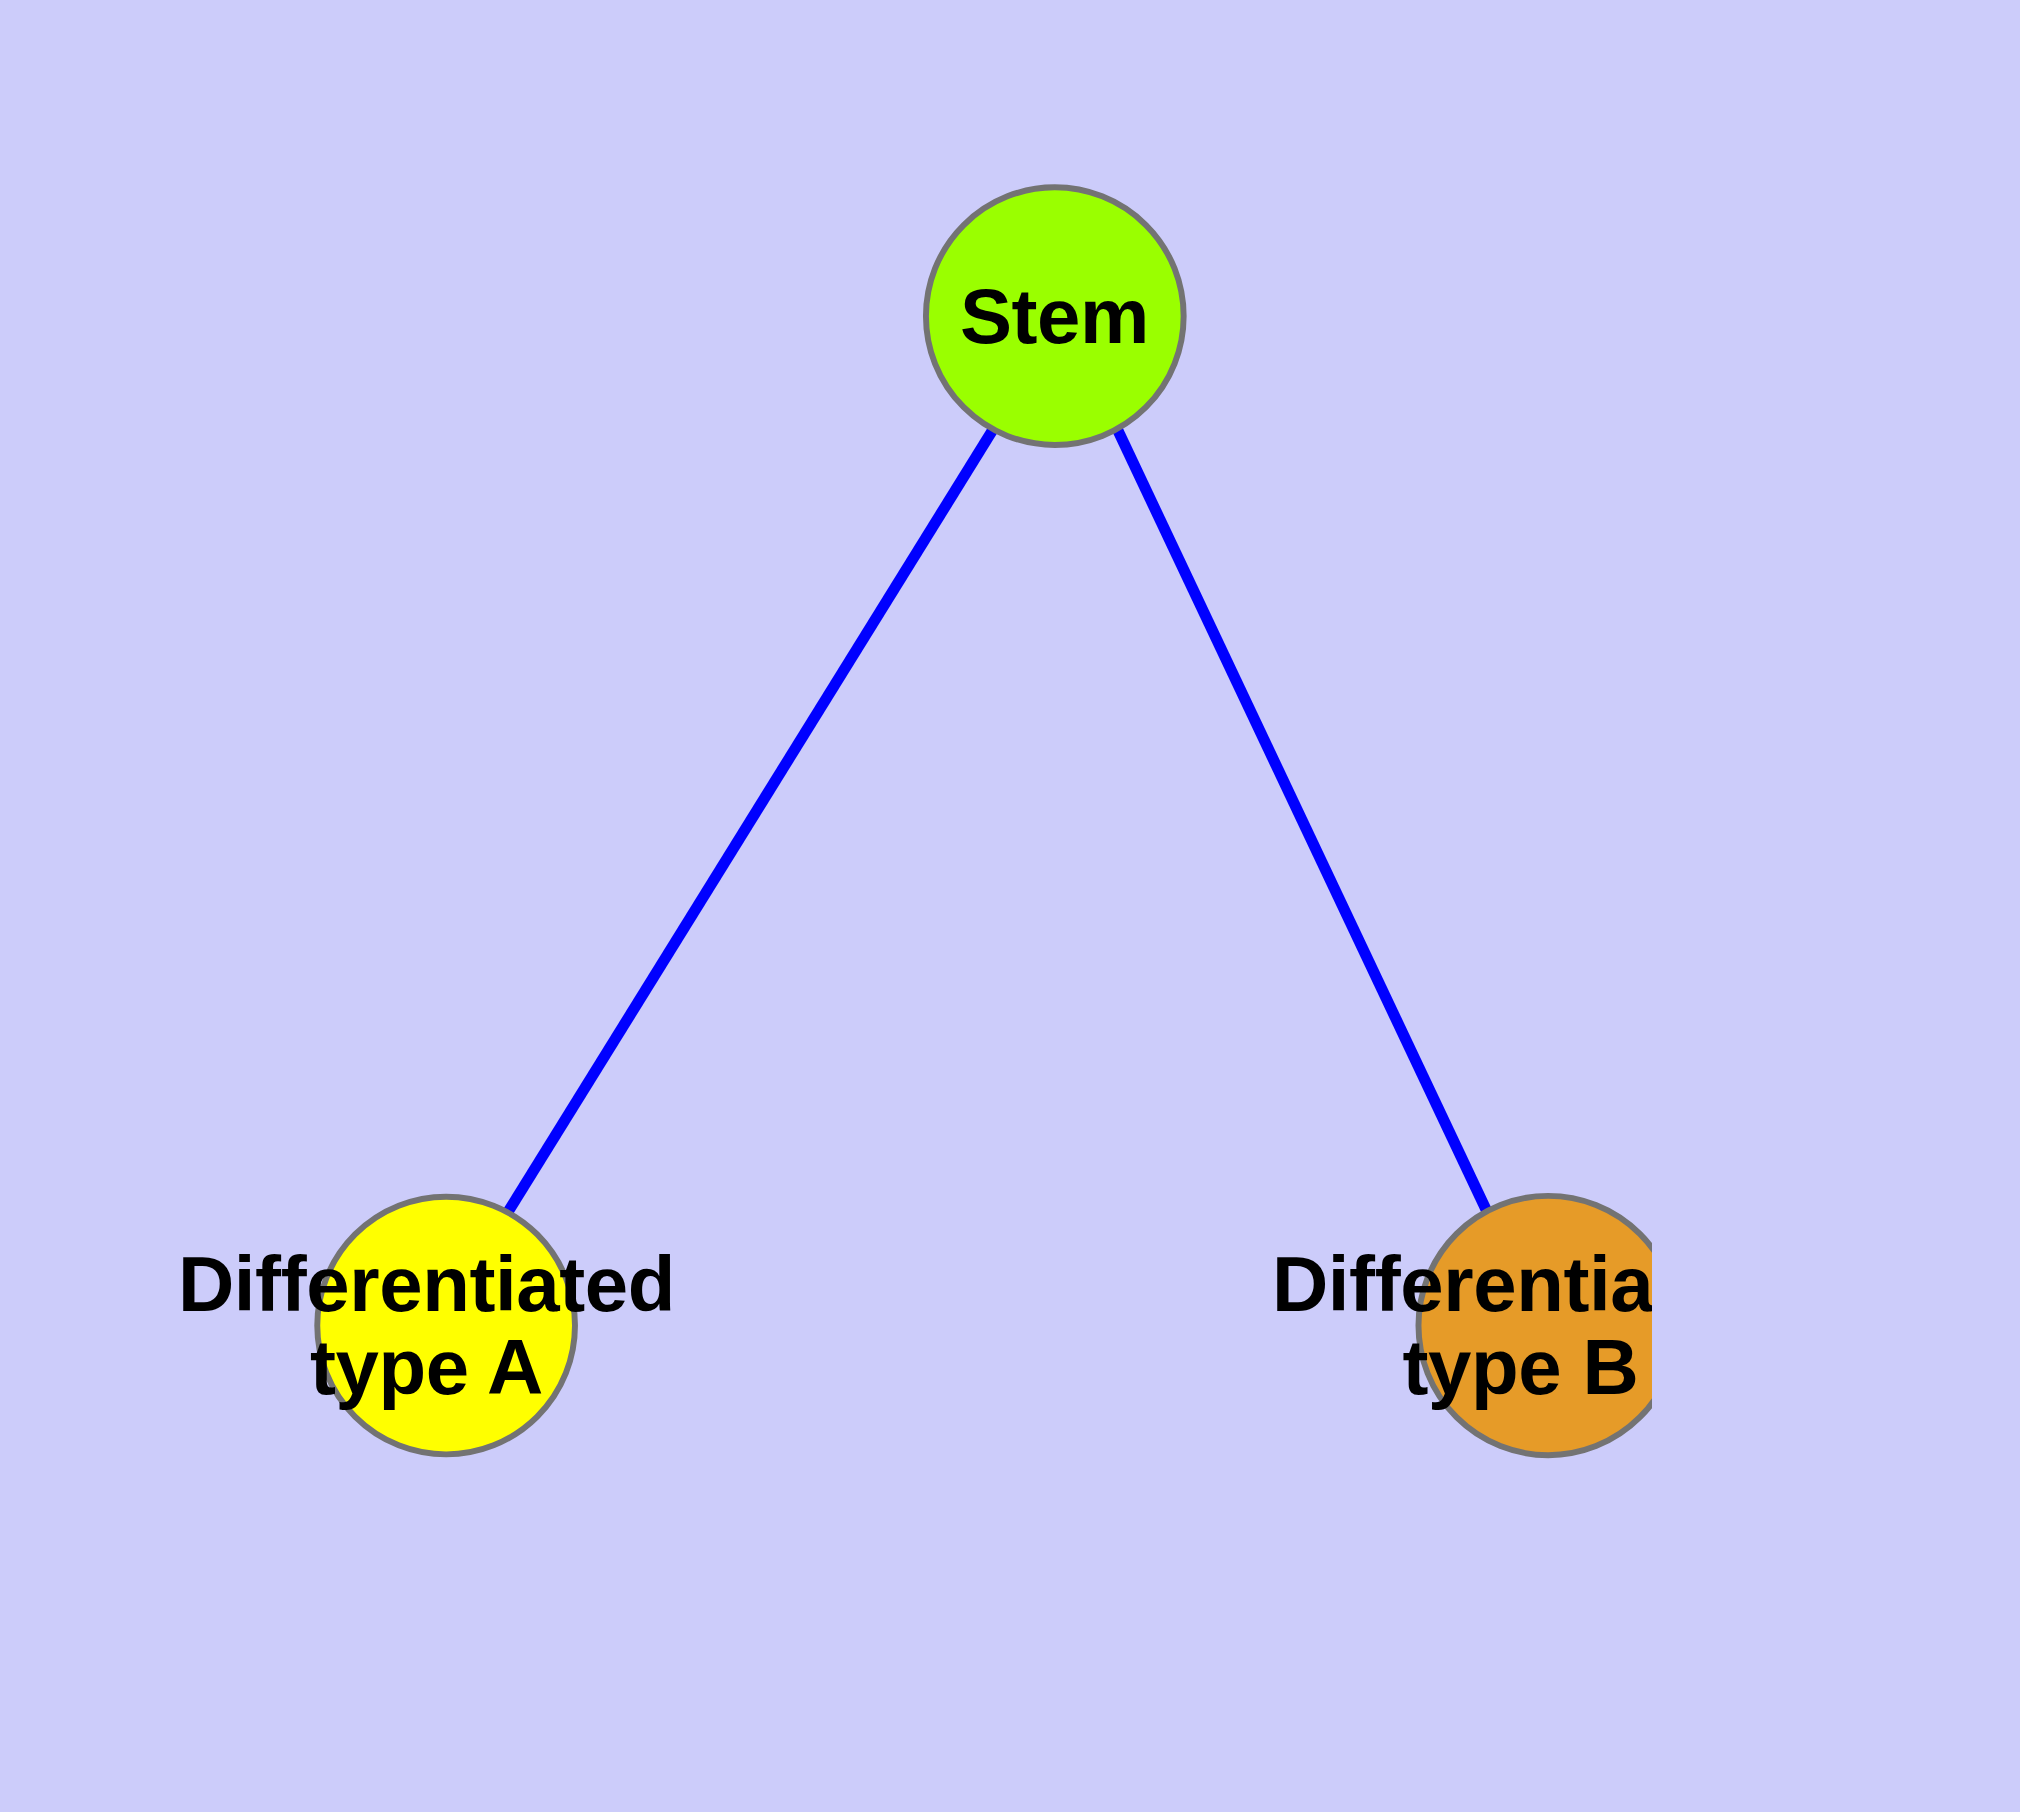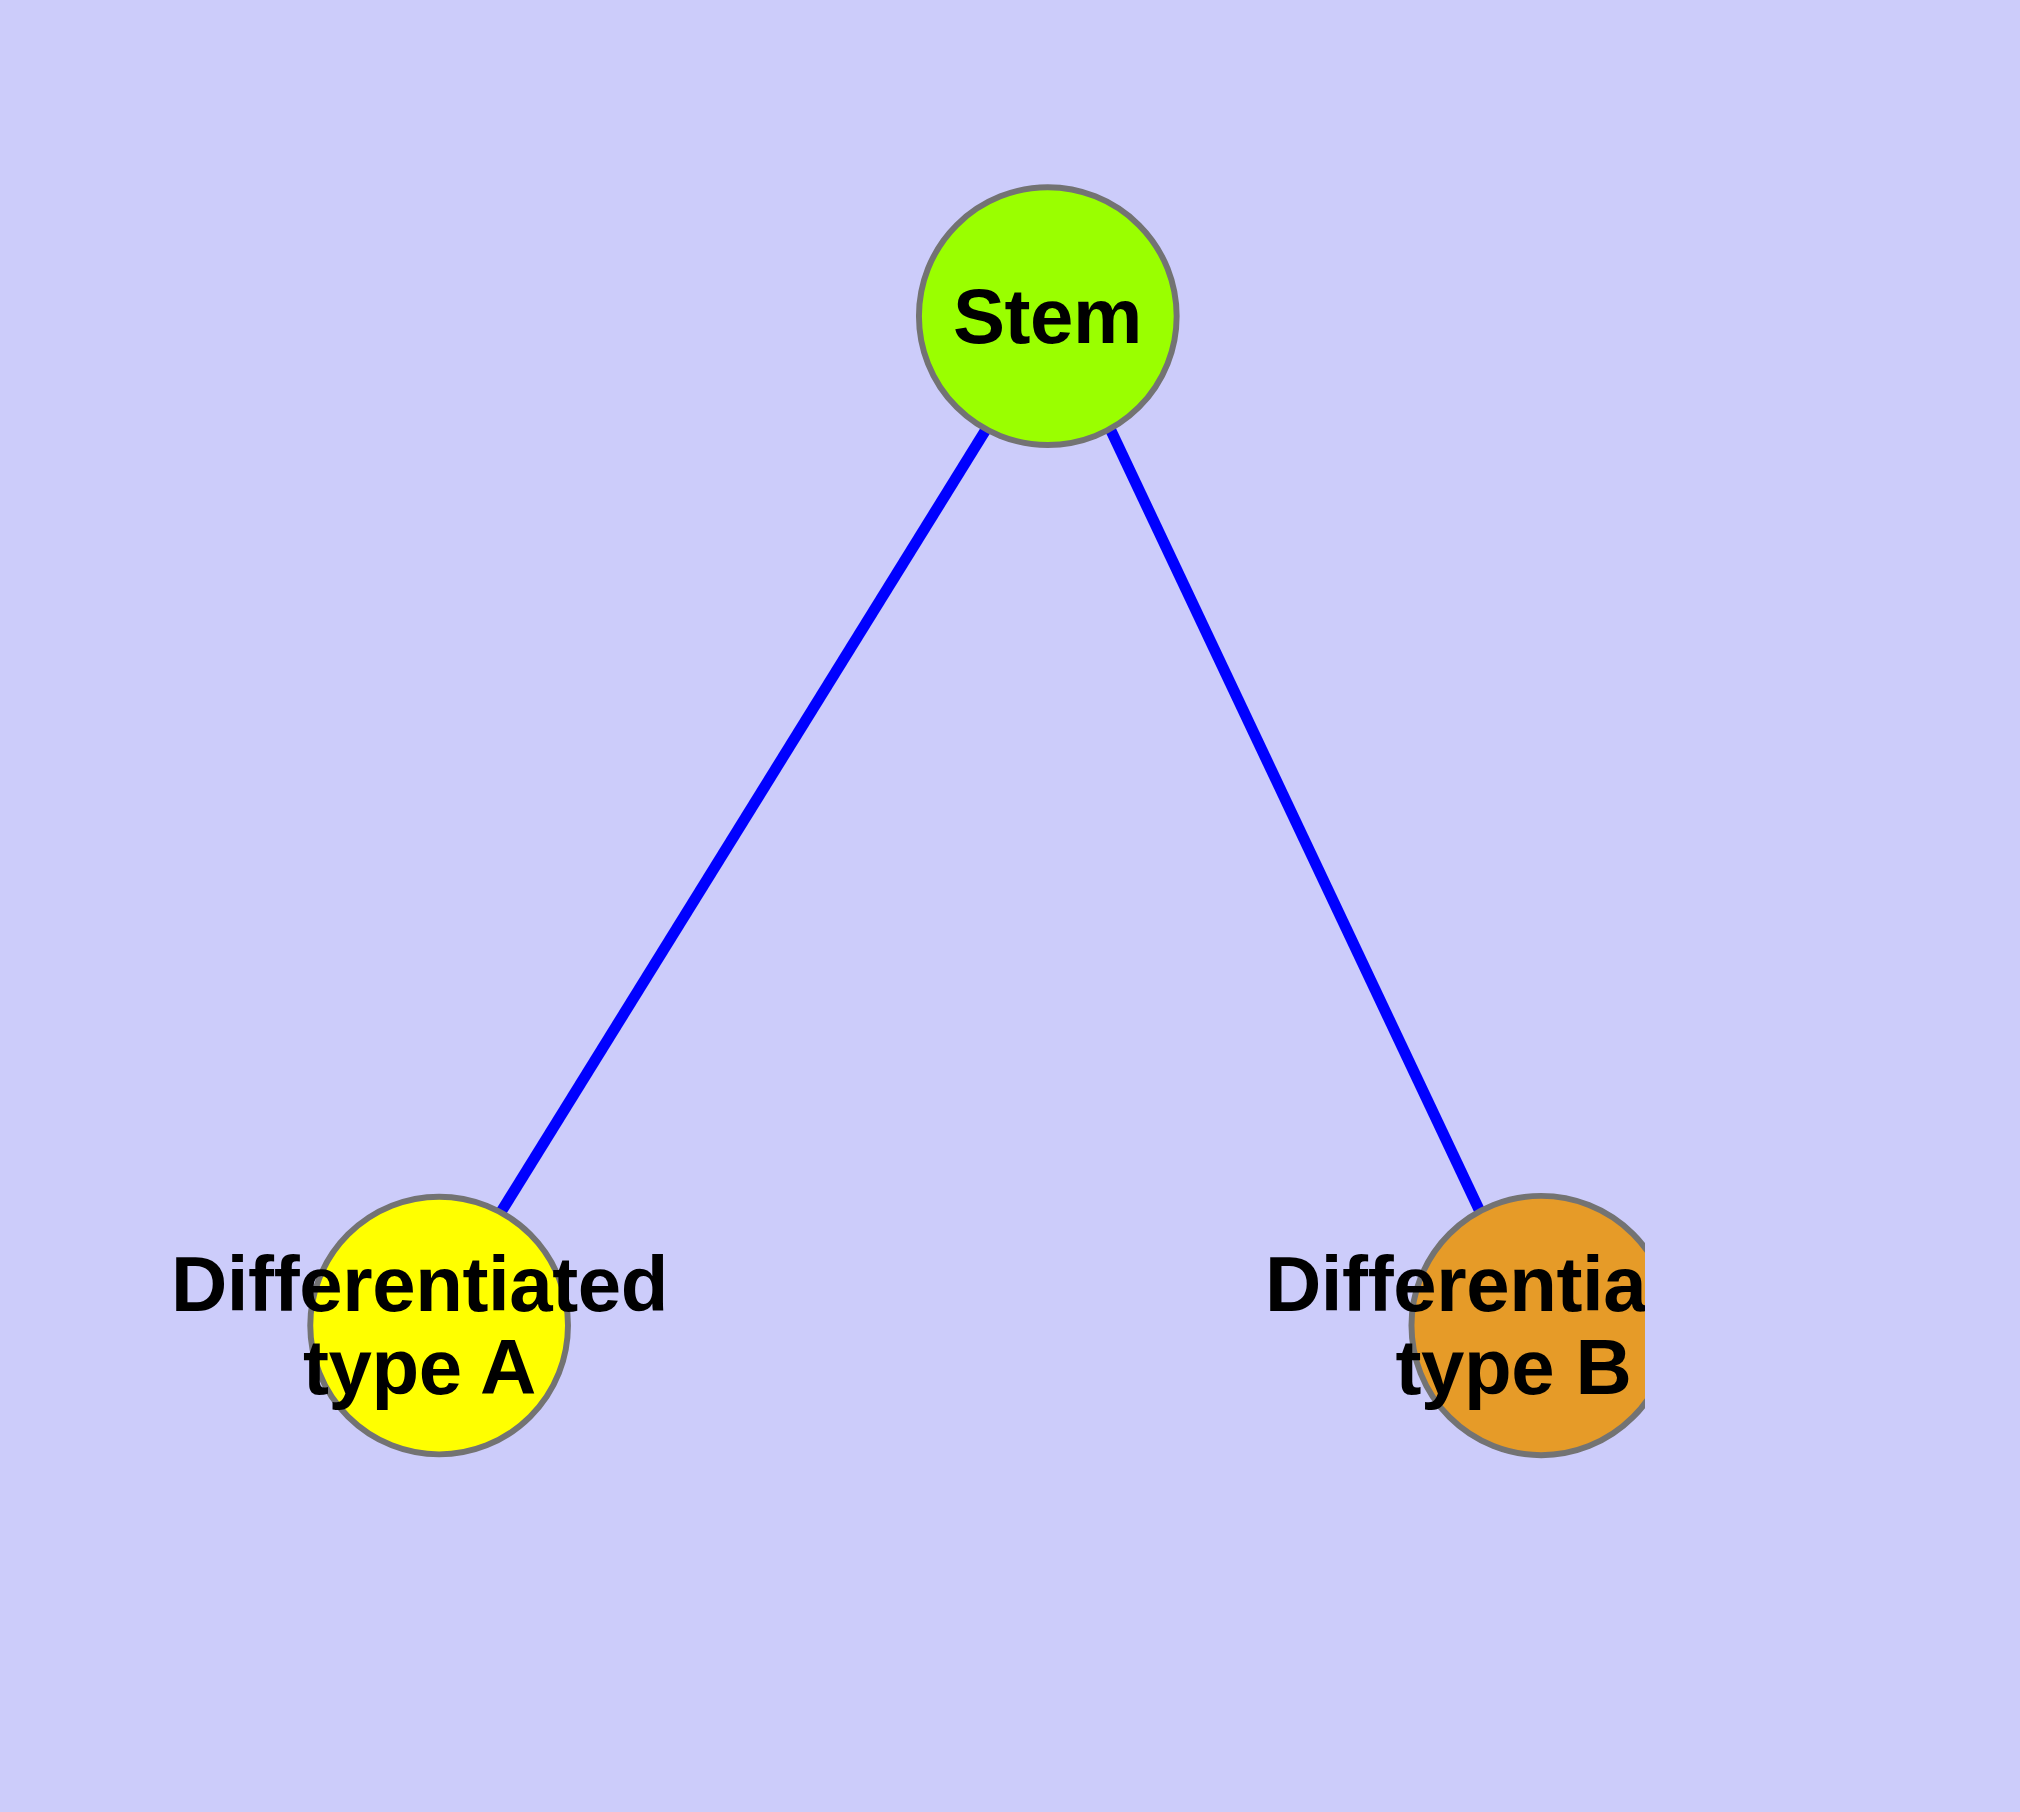--- a/index.html
+++ b/index.html
@@ -40,21 +40,21 @@
     line-height: 1.06;
     text-align: center;
     white-space: pre;
     letter-spacing: -0.4px;
     pointer-events: none;
   }
 </style>
 </head>
 <body style="background: rgb(204, 204, 250);">
 
-<div id="stage" style="width: 1645px; height: 1812px; background: rgb(204, 204, 250);">
+<div id="stage" style="width: 1645px; height: 1812px; background: rgb(204, 204, 250); margin-left: 7px;">
 
   <svg id="graph-svg" viewBox="0 0 2384 2138" preserveAspectRatio="none" style="width: 2021px; height: 1812px;">
 
     <g>
       <line class="edge-line" x1="1163" y1="507" x2="591" y2="1430" stroke="#0000ff" stroke-width="13"></line>
       <line class="edge-line" x1="1310" y1="507" x2="1746" y2="1430" stroke="#0000ff" stroke-width="13"></line>
     </g>
 
     <g>
       <circle class="node-circle" cx="1236" cy="373" r="152" fill="#9aff00" stroke="#737373" stroke-width="7"></circle>

